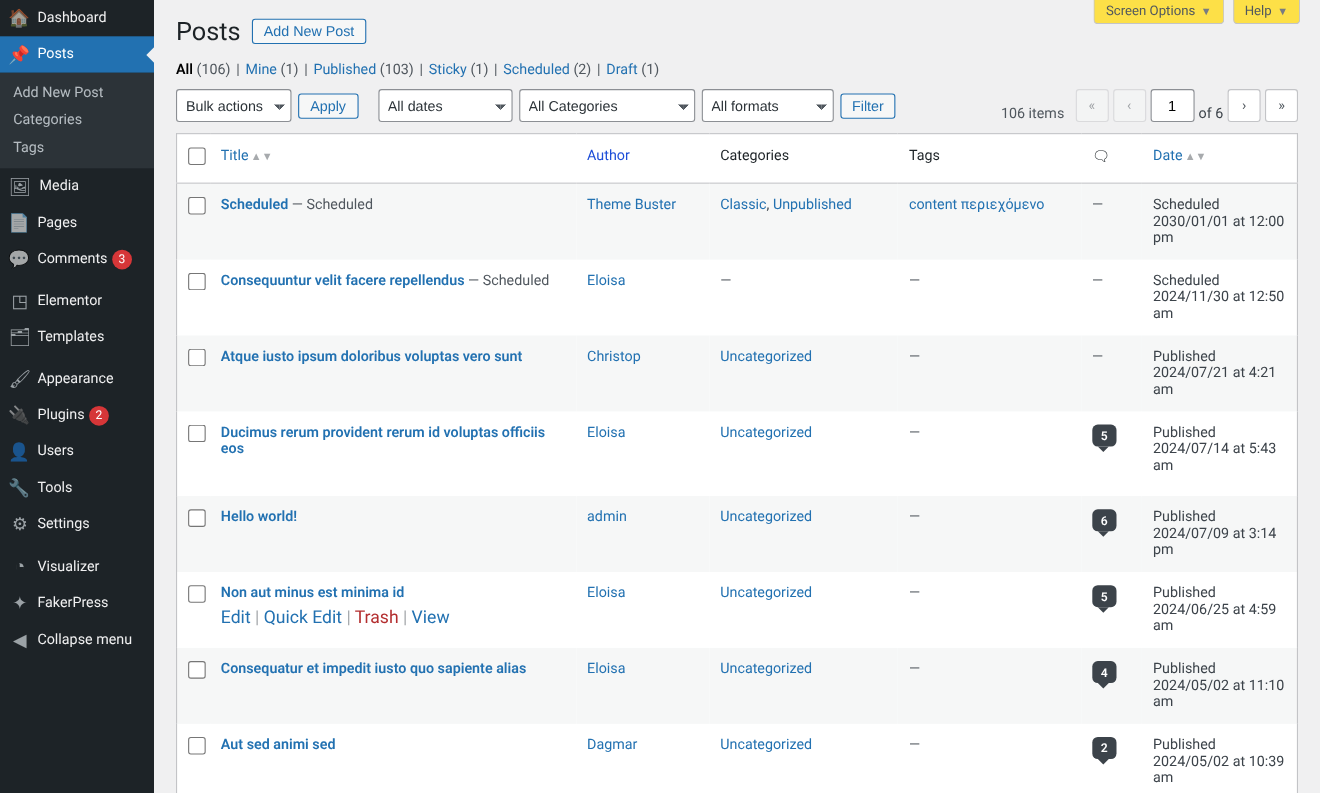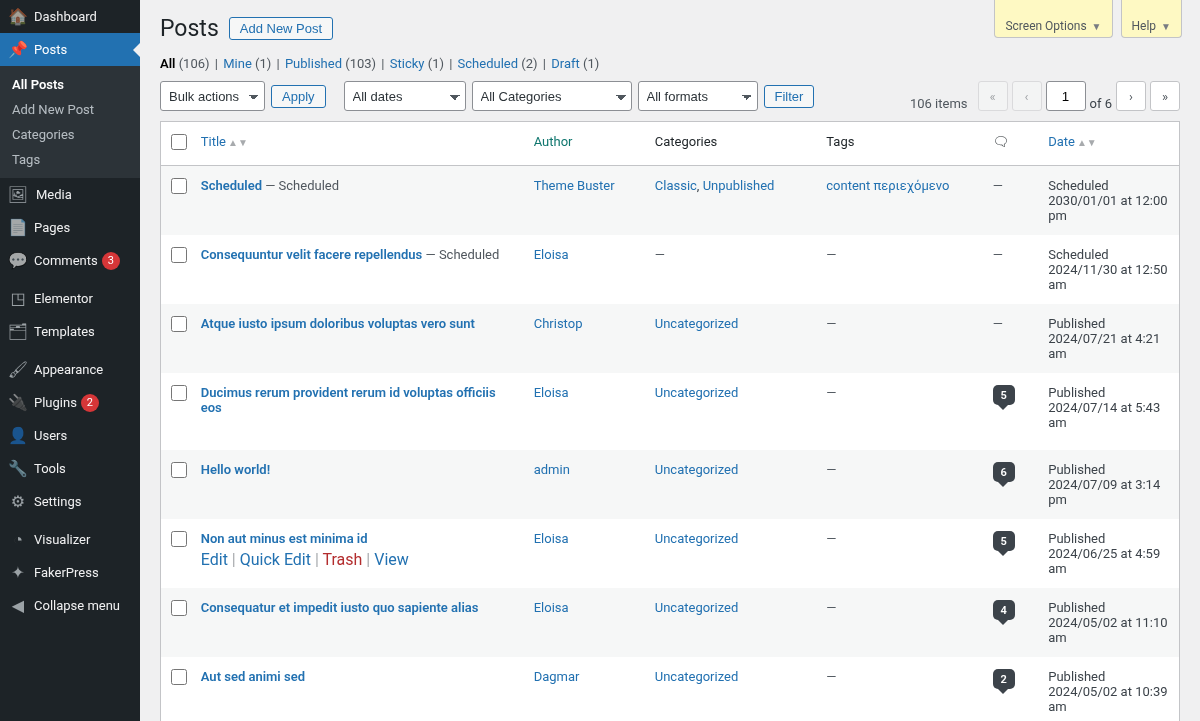--- a/index.html
+++ b/index.html
@@ -77,22 +77,22 @@
   #top-options {
     position: absolute;
     right: 18px;
     top: 0;
     display: flex;
     gap: 8px;
   }
   .opt-tab {
     border: 1px solid #c3c4c7;
     border-top: none;
-    background: #fef9c3;
-    padding: 19px 10px 4px;
+    background: #fde047;
+    padding: 3px 10px 4px;
     font-size: 12px;
     border-radius: 0 0 4px 4px;
     cursor: pointer;
     color: #50575e;
   }
   .opt-tab span.caret { font-size: 10px; margin-left: 2px; color: #787c82; }
 
   .wrap { padding: 10px 20px 40px 20px; }
   .page-header { display: flex; align-items: center; gap: 10px; margin-bottom: 14px; padding-top: 5px; }
   .page-header h1 { font-size: 23px; font-weight: 400; color: #1d2327; }
@@ -190,21 +190,20 @@
 <div id="sidebar">
     <div class="sb-item">
       <span class="icon">🏠</span>
       <span style="margin-left: 6px;">Dashboard</span>
     </div>
     <div class="sb-item current">
       <span class="icon">📌</span>
       <span style="margin-left: 6px;">Posts</span>
     </div>
     <div class="sb-sub">
-      <div class="sub-item active">All Posts</div>
       <div class="sub-item">Add New Post</div>
       <div class="sub-item">Categories</div>
       <div class="sub-item">Tags</div>
     </div>
     <div class="sb-item">
       <span class="icon">🖼</span>
       <span style="margin-left: 8px;">Media</span>
     </div>
     <div class="sb-item">
       <span class="icon">📄</span>
@@ -307,21 +306,21 @@
           <col class="col-author">
           <col class="col-cat">
           <col class="col-tags">
           <col class="col-comments">
           <col class="col-date">
       </colgroup>
       <thead>
         <tr>
           <th><input type="checkbox" style=""></th>
           <th><span>Title</span><span class="sort-ind">▲▼</span></th>
-          <th><span style="color:#0f766e">Author</span></th>
+          <th><span style="color:#1d4ed8">Author</span></th>
           <th><span style="color:#1d2327">Categories</span></th>
           <th><span style="color:#1d2327">Tags</span></th>
           <th><span style="color:#1d2327">🗨</span></th>
           <th class="date-col-head"><span>Date</span><span class="sort-ind">▲▼</span></th>
         </tr>
       </thead>
       <tbody id="post-rows">
           <tr>
             <td><input type="checkbox" style=""></td>
             <td><a class="row-title">Scheduled</a><span class="dashtxt"> — Scheduled</span><div class="row-actions"><a>Edit</a> | <a>Quick Edit</a> | <a class="trash">Trash</a> | <a>View</a></div></td>

